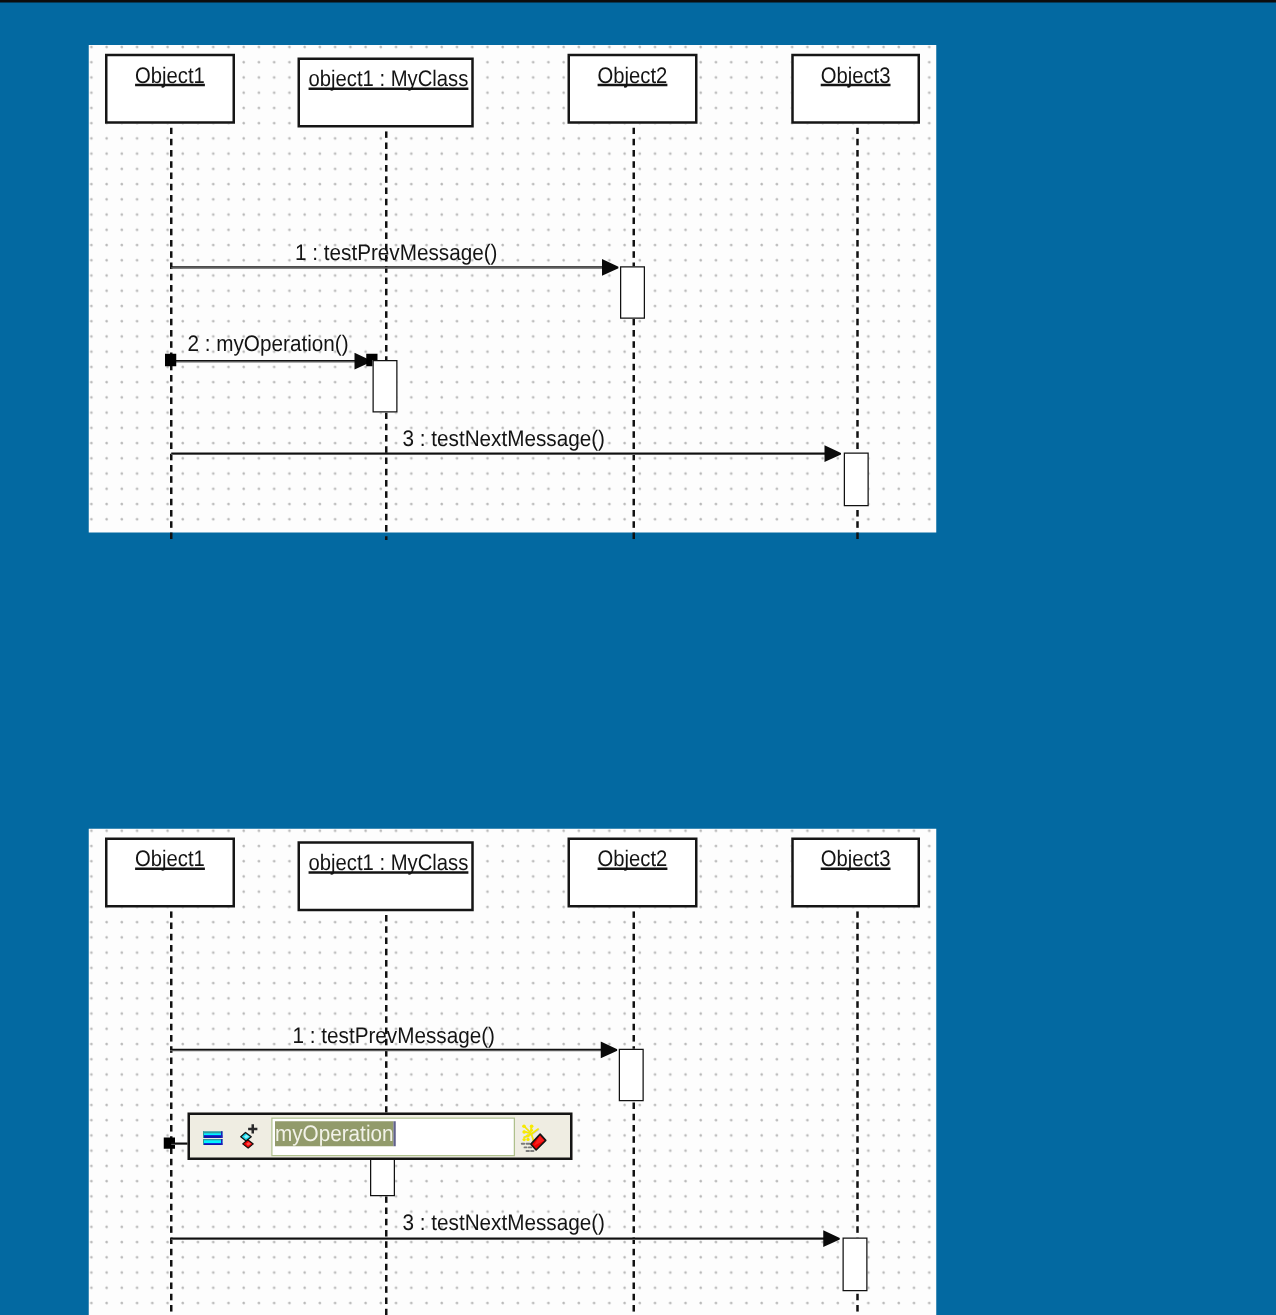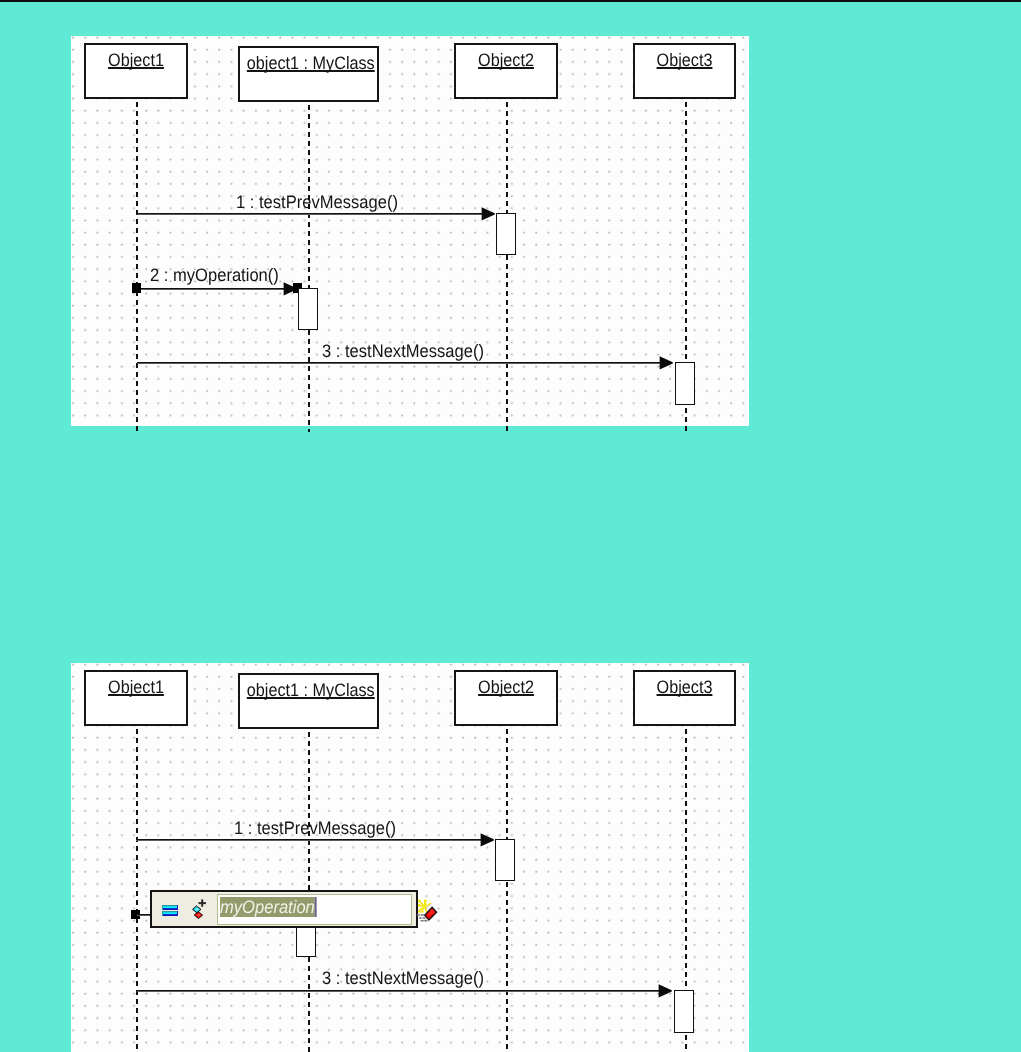--- a/index.html
+++ b/index.html
@@ -1,20 +1,20 @@
 <!DOCTYPE html>
 <html><head>
 <meta charset="utf-8">
 <style>
   html,body{margin:0;padding:0;background:#ffffff;}
   body{width:1021px;height:1052px;overflow:hidden;
        font-family:"Liberation Sans",sans-serif;
        -webkit-font-smoothing:antialiased;
        text-rendering:geometricPrecision;}
-  .page{position:relative;width:1021px;height:1052px;background:#5eead4;}
+  .page{position:relative;width:1021px;height:1052px;background:#0369a1;}
   .topline{position:absolute;left:0;top:0;width:1021px;height:2px;background:#0d0d0d;}
 
   .canvas{position:absolute;background-color:#fdfdfd;
     background-image:radial-gradient(circle at 2.1px 1.6px, #b8b8b8 0.55px, rgba(255,255,255,0) 1.45px);
     background-size:12.2px 12.2px;}
 
   .obox{position:absolute;border:2px solid #151515;background:#fff;box-sizing:border-box;}
   .obox .lbl{position:absolute;left:0;right:0;top:6px;text-align:center;font-size:18px;
      line-height:18px;color:#141414;white-space:nowrap;
      transform:scaleX(0.90);transform-origin:center top;}
@@ -125,21 +125,21 @@
     <svg width="14" height="14" viewBox="0 0 14 14">
         <path d="M0.6,0.2 L13.8,6.3 L13.8,7.6 L0.6,13.6 Z" fill="#0a0a0a"></path>
       </svg>
   </div>
   <div class="activation" style="left:495px;top:839px;width:20px;height:42px;"></div>
 
   <div class="handle" style="left:131px;top:910px;width:9px;height:9px;"></div>
   <div class="msgline" style="left:137px;top:914px;width:15px;"></div>
   <div class="activation" style="left:296px;top:927px;width:20px;height:30px;"></div>
 
-  <div class="editpop" style="left:150px;top:890px;width:268px;height:38px;font-style:italic;">
+  <div class="editpop" style="left:150px;top:890px;width:308px;height:38px;">
 
     <div class="icon" style="left:10px;top:11.5px;width:16px;height:12px;">
       <svg width="16" height="12" viewBox="0 0 16 12" shape-rendering="crispEdges">
         <rect x="0" y="0" width="16" height="1" fill="#2a9aa0"></rect>
         <rect x="0" y="1" width="16" height="1" fill="#18d4e2"></rect>
         <rect x="0" y="2" width="16" height="1" fill="#00f4ff"></rect>
         <rect x="0" y="3" width="16" height="1" fill="#1030d8"></rect>
         <rect x="0" y="4" width="16" height="1" fill="#1414a8"></rect>
         <rect x="0" y="6" width="16" height="1" fill="#2a9aa0"></rect>
         <rect x="0" y="7" width="16" height="1" fill="#18d4e2"></rect>

